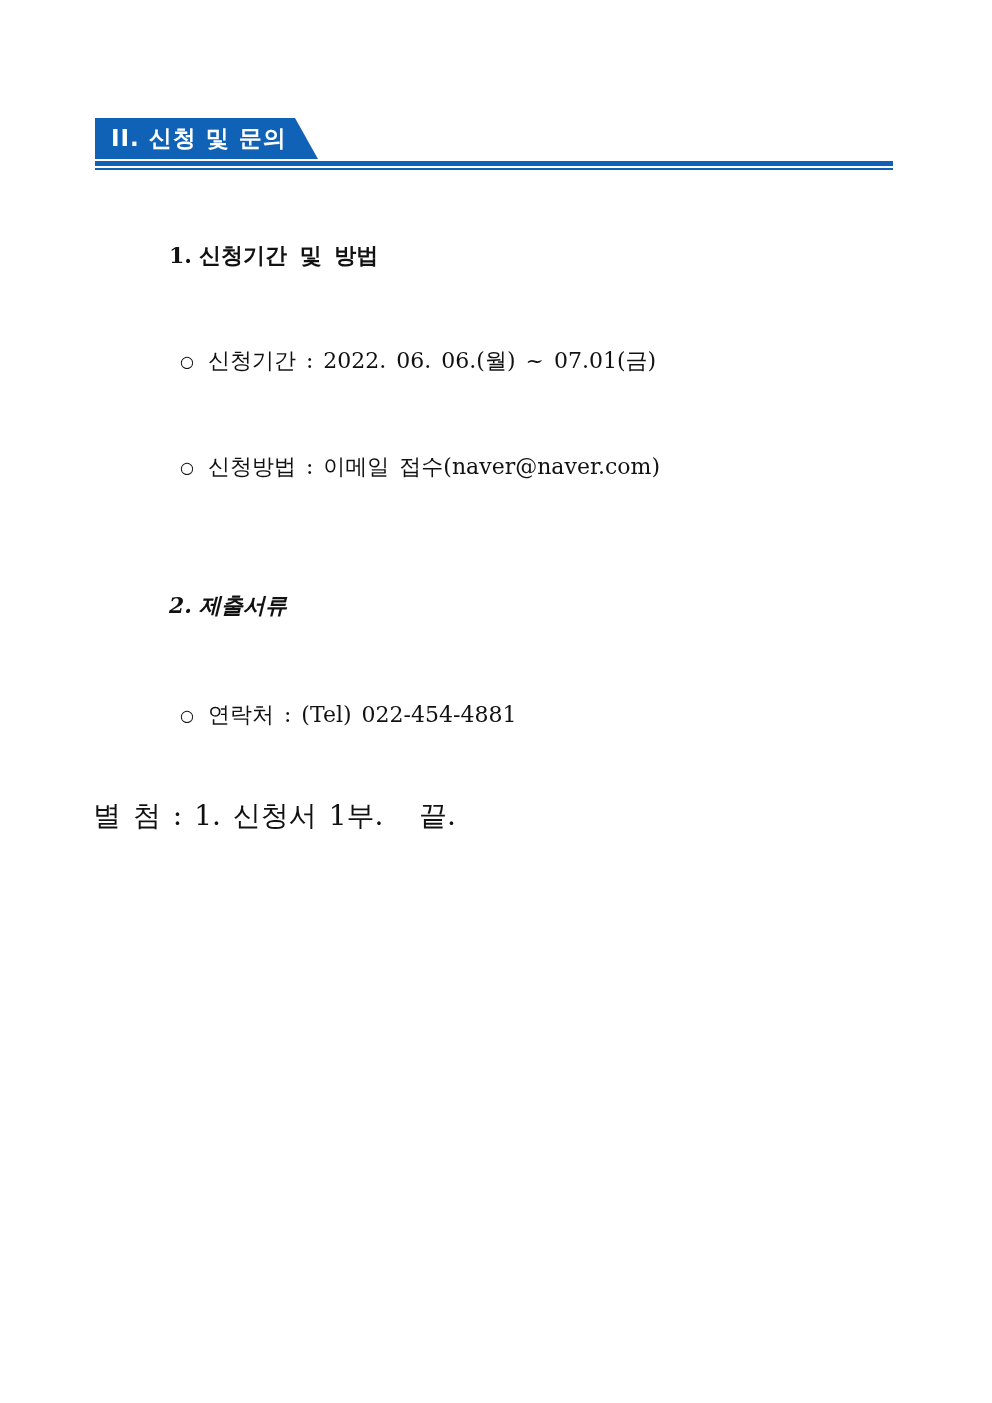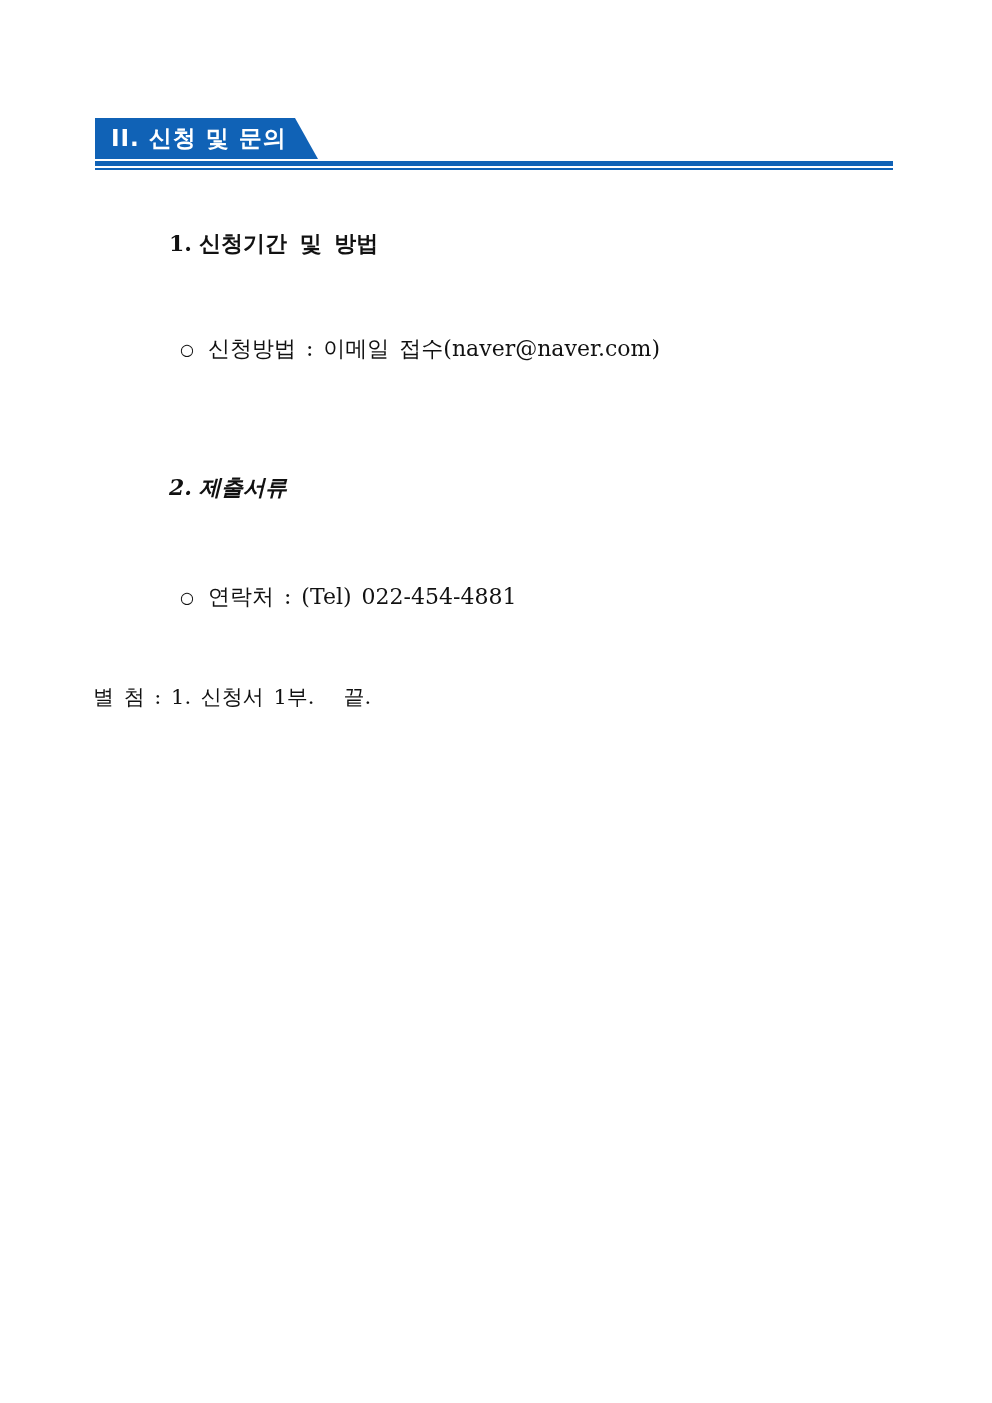--- a/index.html
+++ b/index.html
@@ -53,21 +53,21 @@
     background: #ffffff;
   }
   .rule-thin {
     height: 2px;
     background: #1062b6;
   }
   
   .content {
     position: absolute;
     left: 0;
-    top: 0;
+    top: 12px;
     width: 100%;
   }
   .sec-head {
     margin: 0;
     padding-left: 93px;
     font-size: 22px;
     font-weight: bold;
     line-height: 35px;
     word-spacing: 5px;
     white-space: pre;
@@ -88,21 +88,21 @@
     width: 28px;
     font-size: 16px;
     vertical-align: 1px;
   }
   .first-head { margin-top: 191px; }
   .head-gap   { margin-top: 33px; font-style: italic; }
   .bullet-gap { margin-top: 4px; }
   .footer-line {
     margin-top: 30px;
     padding-left: 93px;
-    font-size: 21px;
+    font-size: 28px;
     line-height: 35px;
     white-space: pre;
     word-spacing: 3px;
   }
 </style>
 </head>
 <body>
 
 <div class="page">
 
@@ -115,20 +115,23 @@
     <div class="rule-gap"></div>
     <div class="rule-thin"></div>
   </div>
 
   <div class="content">
 
     <div class="sec-head first-head">
       <span class="sec-num">1.</span><span class="sec-title">신청기간 및 방법</span>
     </div>
     <div class="bullet-line">
+      <span class="bullet">○</span><span class="bullet-text">신청기간 : 2022. 06. 06.(월) ~ 07.01(금)</span>
+    </div>
+    <div class="bullet-line">
       <span class="bullet">○</span><span class="bullet-text">신청방법 : 이메일 접수(naver@naver.com)</span>
     </div>
 
     <div class="sec-head head-gap">
       <span class="sec-num">2.</span><span class="sec-title">제출서류</span>
     </div>
 
     <div class="bullet-line bullet-gap">
       <span class="bullet">○</span><span class="bullet-text">연락처 : (Tel) 022-454-4881</span>
     </div>

